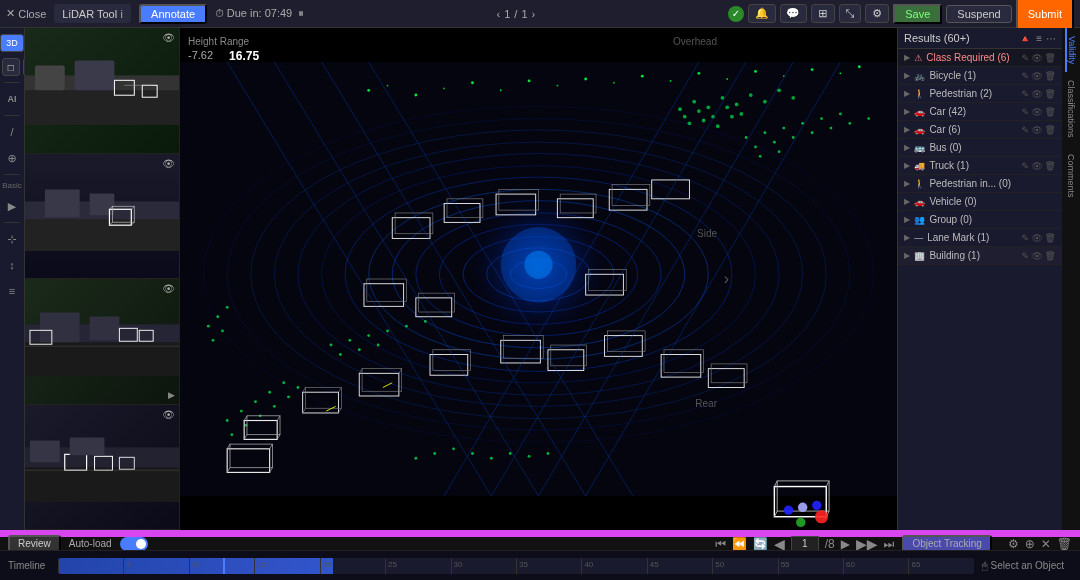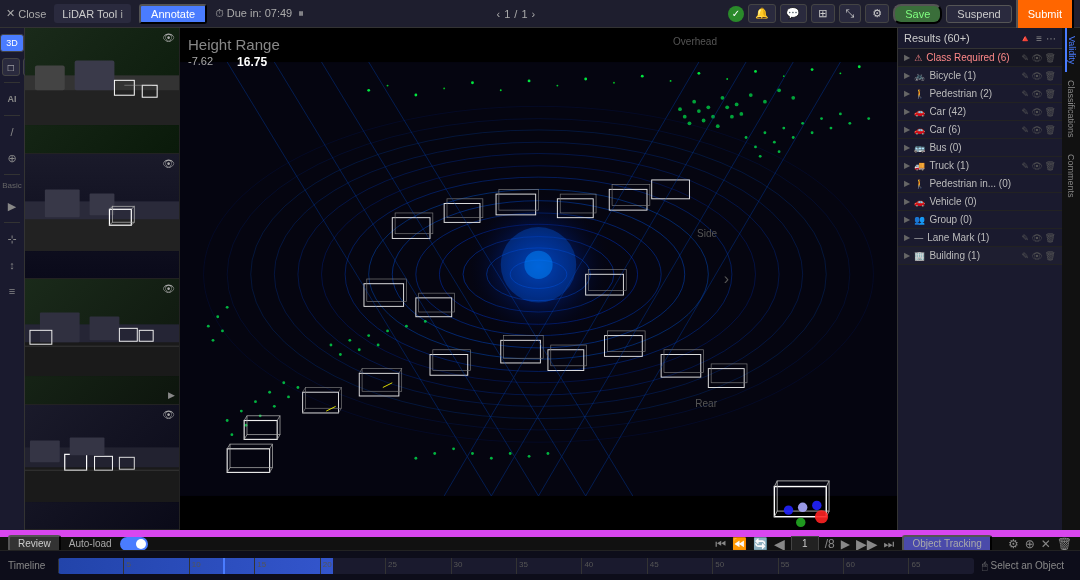--- a/index.html
+++ b/index.html
@@ -8,21 +8,21 @@
     
     #topbar { display: flex; align-items: center; background: #1e1e2e; height: 28px; padding: 0 6px; gap: 8px; border-bottom: 1px solid #333; }
     .close-btn { display: flex; align-items: center; gap: 3px; color: #aaa; cursor: pointer; font-size: 11px; }
     .tool-name { background: #2a2a3e; padding: 2px 8px; border-radius: 3px; font-size: 11px; color: #ccc; }
     .info-btn { color: #aaa; font-size: 11px; }
     .annotate-btn { background: #4a7cff; color: white; padding: 2px 10px; border-radius: 3px; font-size: 11px; cursor: pointer; }
     .due-label { color: #aaa; font-size: 11px; }
     .nav-controls { display: flex; align-items: center; gap: 4px; color: #aaa; font-size: 11px; margin-left: auto; }
     .top-right-btns { display: flex; align-items: center; gap: 4px; }
     .btn-icon { background: #2a2a3e; border: 1px solid #444; border-radius: 3px; padding: 2px 6px; color: #ccc; cursor: pointer; font-size: 11px; }
-    .save-btn { background: #3a6e3a; color: #7fff7f; padding: 2px 10px; border-radius: 8px; font-size: 11px; cursor: pointer; }
+    .save-btn { background: #3a6e3a; color: #7fff7f; padding: 2px 10px; border-radius: 1px; font-size: 11px; cursor: pointer; }
     .suspend-btn { background: #2a2a3e; border: 1px solid #555; color: #ccc; padding: 2px 10px; border-radius: 3px; font-size: 11px; cursor: pointer; }
     .submit-btn { background: #ff6600; color: white; padding: 20px 10px; border-radius: 3px; font-size: 11px; cursor: pointer; }
     .check-icon { background: #2a8a2a; border-radius: 50%; width: 16px; height: 16px; display: flex; align-items: center; justify-content: center; color: white; font-size: 10px; }
 
     
     #main { display: flex; height: calc(580px - 28px - 20px - 30px); }
     .cam-view { position: relative; flex: 1; border-bottom: 1px solid #222; overflow: hidden; }
     .cam-eye { position: absolute; right: 4px; top: 4px; color: #aaa; font-size: 10px; cursor: pointer; }
 
     
@@ -212,22 +212,22 @@
         <line x1="0" y1="38" x2="155" y2="38" stroke="#555" stroke-width="0.5"></line>
         <rect x="5" y="8" width="30" height="22" fill="#353545" rx="1"></rect>
         <rect x="45" y="5" width="35" height="18" fill="#353545" rx="1"></rect>
       </svg>
       <div class="cam-eye">👁</div>
     </div>
   </div>
 
   <div id="canvas-area">
     <div class="height-range">
-      <div style="color:#888;font-size:15px;">Height Range</div>
-      <div style="display:flex;gap:24px;margin-top:2px;">
+      <div style="color:#888;font-size:10px;">Height Range</div>
+      <div style="display:flex;gap:16px;margin-top:2px;">
         <span style="color:#aaa;font-size:11px;">-7.62</span>
         <span style="color:#fff;font-size:12px;font-weight:bold;">16.75</span>
       </div>
     </div>
     <div class="side-view-label" style="top:8px;right:180px;">Overhead</div>
     <div class="side-view-label" style="top:200px;right:180px;">Side</div>
     <div class="side-view-label" style="top:370px;right:180px;">Rear</div>
 
     <svg style="width:100%;height:100%;display:block;" viewBox="0 0 760 460" preserveAspectRatio="xMidYMid meet">
       <defs>

